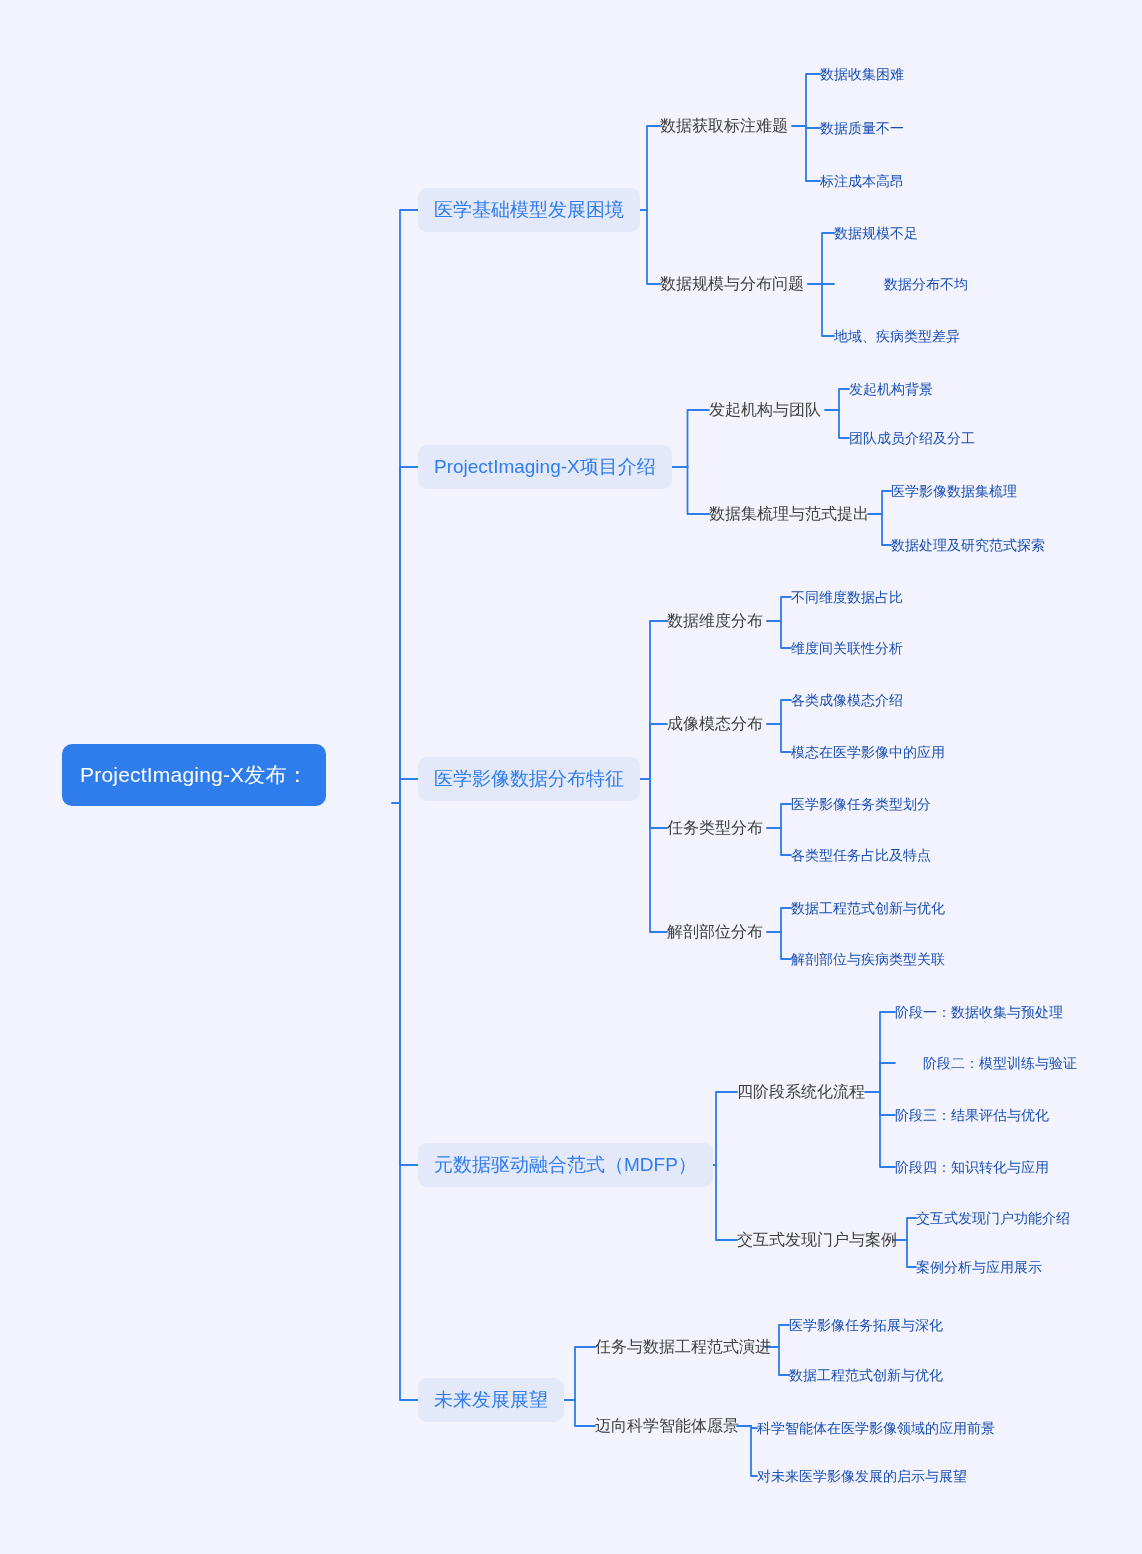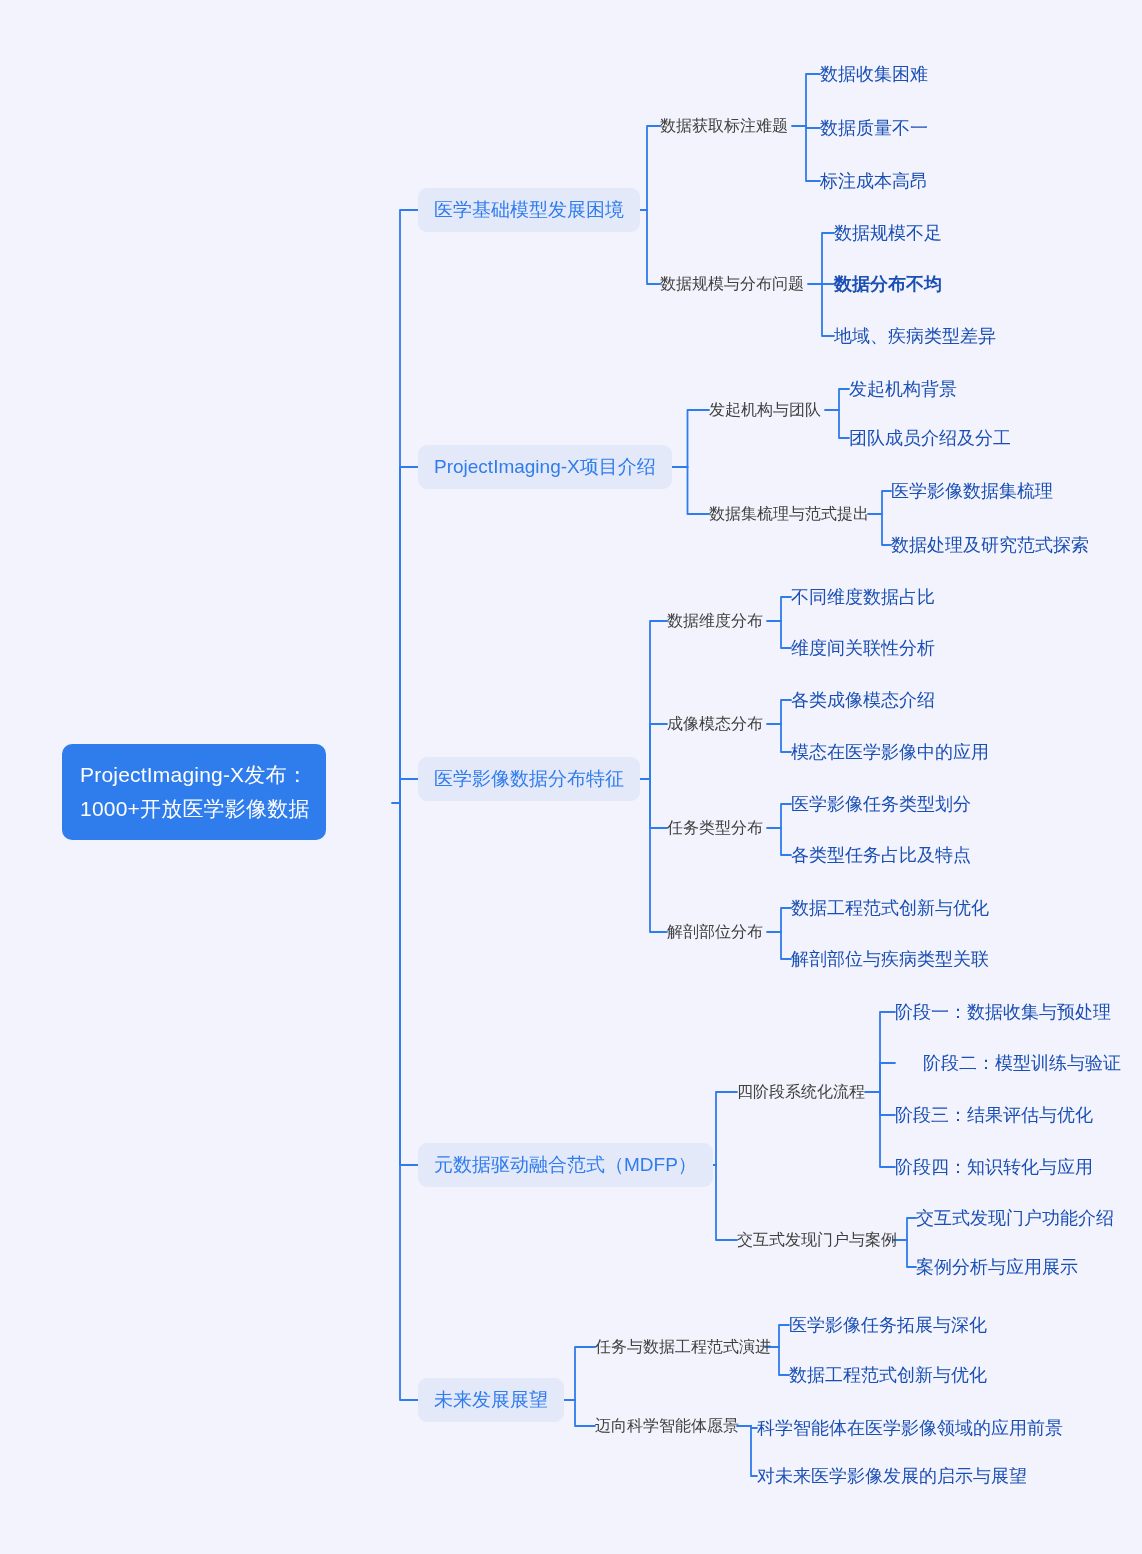--- a/index.html
+++ b/index.html
@@ -57,21 +57,21 @@
   
   .node-l2 {
     color: #404040;
     font-size: 16px;
     line-height: 22px;
     padding: 2px 0;
   }
   
   .node-l3 {
     color: #1a4fb4;
-    font-size: 18px;
+    font-size: 14px;
     line-height: 21px;
     padding: 2px 0;
   }
 </style>
 </head>
 <body>
 
 <div id="mindmap-canvas">
   <svg id="connector-layer" viewBox="0 0 1142 1554" xmlns="http://www.w3.org/2000/svg">
       <path d="M 392 803 L 400 803" stroke="#2f7ced" stroke-width="1.8" fill="none" stroke-linecap="round"></path>
@@ -134,30 +134,29 @@
       <path d="M 779 1347 L 779 1347 Q 779 1347 779 1347 L 779 1325 Q 779 1325 779 1325 L 789 1325" stroke="#2f7ced" stroke-width="1.8" fill="none" stroke-linecap="round" stroke-linejoin="round"></path>
       <path d="M 779 1347 L 779 1347 Q 779 1347 779 1347 L 779 1375 Q 779 1375 779 1375 L 789 1375" stroke="#2f7ced" stroke-width="1.8" fill="none" stroke-linecap="round" stroke-linejoin="round"></path>
       <path d="M 575 1400 L 575 1400 Q 575 1400 575 1400 L 575 1426 Q 575 1426 575 1426 L 595 1426" stroke="#2f7ced" stroke-width="1.8" fill="none" stroke-linecap="round" stroke-linejoin="round"></path>
       <path d="M 737 1426 L 751 1426" stroke="#2f7ced" stroke-width="1.8" fill="none" stroke-linecap="round"></path>
       <path d="M 751 1426 L 751 1426 Q 751 1426 751 1426 L 751 1428 Q 751 1428 751 1428 L 757 1428" stroke="#2f7ced" stroke-width="1.8" fill="none" stroke-linecap="round" stroke-linejoin="round"></path>
       <path d="M 751 1426 L 751 1426 Q 751 1426 751 1426 L 751 1476 Q 751 1476 751 1476 L 757 1476" stroke="#2f7ced" stroke-width="1.8" fill="none" stroke-linecap="round" stroke-linejoin="round"></path>
     </svg>
   <div id="node-layer">
       <div class="node node-root" style="left: 62px; top: 744px; width: 264px;">
         <span class="root-line">ProjectImaging-X发布：</span>
-        <span class="root-line">1000+开放医学影像数据</span>
       </div>
       <div class="node node-l1" style="left: 418px; top: 188px;"><span>医学基础模型发展困境</span></div>
       <div class="node node-l2" style="left: 660px; top: 113px;"><span>数据获取标注难题</span></div>
       <div class="node node-l3" style="left: 820px; top: 62px;"><span>数据收集困难</span></div>
       <div class="node node-l3" style="left: 820px; top: 116px;"><span>数据质量不一</span></div>
       <div class="node node-l3" style="left: 820px; top: 169px;"><span>标注成本高昂</span></div>
       <div class="node node-l2" style="left: 660px; top: 271px;"><span>数据规模与分布问题</span></div>
       <div class="node node-l3" style="left: 834px; top: 221px;"><span>数据规模不足</span></div>
-      <div class="node node-l3" style="left: 834px; top: 272px; font-weight: bold;"><span>数据分布不均</span></div>
+      <div class="node node-l3" style="left: 884px; top: 272px;"><span>数据分布不均</span></div>
       <div class="node node-l3" style="left: 834px; top: 324px;"><span>地域、疾病类型差异</span></div>
       <div class="node node-l1" style="left: 418px; top: 445px;"><span>ProjectImaging-X项目介绍</span></div>
       <div class="node node-l2" style="left: 709px; top: 397px;"><span>发起机构与团队</span></div>
       <div class="node node-l3" style="left: 849px; top: 377px;"><span>发起机构背景</span></div>
       <div class="node node-l3" style="left: 849px; top: 426px;"><span>团队成员介绍及分工</span></div>
       <div class="node node-l2" style="left: 709px; top: 501px;"><span>数据集梳理与范式提出</span></div>
       <div class="node node-l3" style="left: 891px; top: 479px;"><span>医学影像数据集梳理</span></div>
       <div class="node node-l3" style="left: 891px; top: 533px;"><span>数据处理及研究范式探索</span></div>
       <div class="node node-l1" style="left: 418px; top: 757px;"><span>医学影像数据分布特征</span></div>
       <div class="node node-l2" style="left: 667px; top: 608px;"><span>数据维度分布</span></div>

